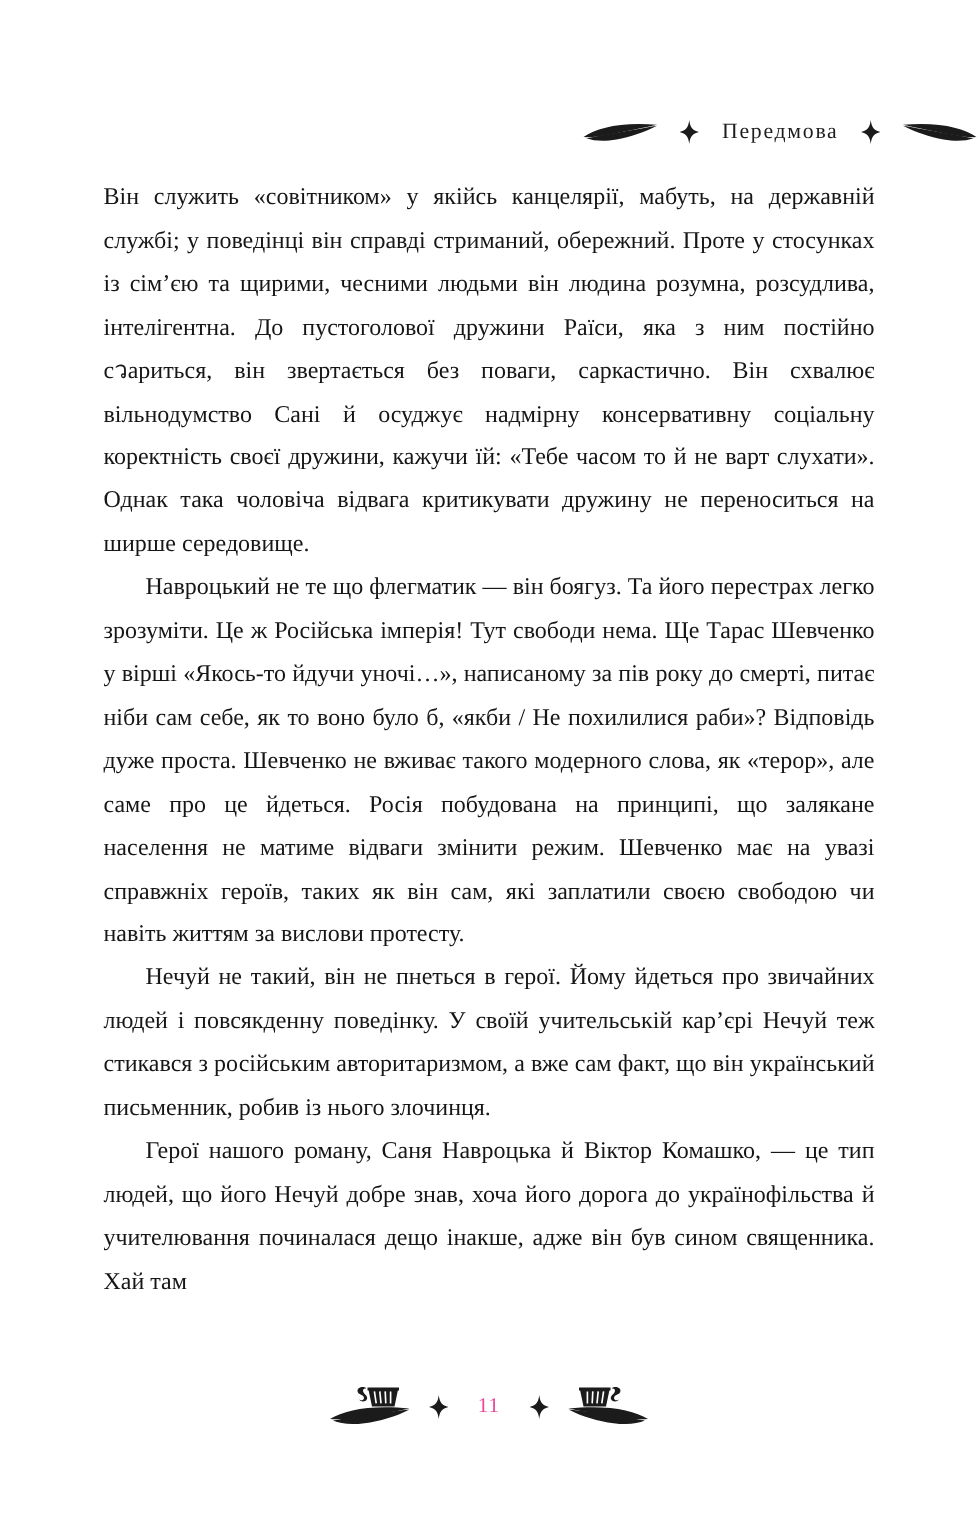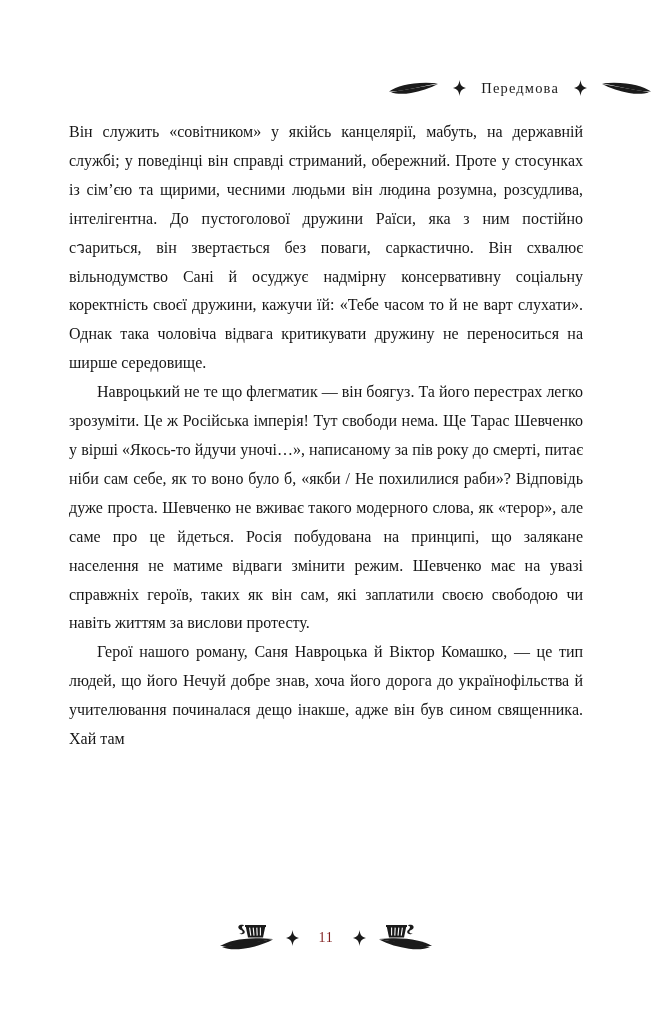--- a/index.html
+++ b/index.html
@@ -94,21 +94,21 @@
     height: 44px;
     display: flex;
     align-items: center;
     justify-content: center;
     gap: 16px;
   }
   .folio {
     font-family: "Liberation Serif", "DejaVu Serif", serif;
     font-size: 14px;
     letter-spacing: 0.8px;
-    color: #7f1d1d;
+    color: #ec4899;
     line-height: 1;
     min-width: 22px;
     text-align: center;
   }
   .cup-orn {
     display: block;
   }
   .cup-orn.flip {
     transform: scaleX(-1);
   }
@@ -151,20 +151,21 @@
         <path d="M1 11.4 C 10 5.2, 26 1.2, 50 3.2 C 40 5.4, 30 7.4, 22 9.0 C 14 10.6, 7 11.6, 1 11.4 Z" fill="#1b1b1b"></path>
         <path d="M3 12.2 C 13 10.4, 26 8.0, 50 3.9 C 42 8.2, 32 11.4, 23 13.0 C 15 14.4, 8 14.1, 3 12.2 Z" fill="#1b1b1b"></path>
       </svg>
     </span>
 
   </div>
 
   <div class="text-column">
     <p class="first">Він служить «совітником» у якійсь канцелярії, мабуть, на державній службі; у поведінці він справді стриманий, обережний. Проте у стосунках із сім’єю та щирими, чесними людьми він людина розумна, розсудлива, інтелігентна. До пустоголової дружини Раїси, яка з ним постійно сวариться, він звертається без поваги, саркастично. Він схвалює вільнодумство Сані й осуджує надмірну консервативну соціальну коректність своєї дружини, кажучи їй: «Тебе часом то й не варт слухати». Однак така чоловіча відвага критикувати дружину не переноситься на ширше середовище.</p>
     <p>Навроцький не те що флегматик — він боягуз. Та його перестрах легко зрозуміти. Це ж Російська імперія! Тут свободи нема. Ще Тарас Шевченко у вірші «Якось-то йдучи уночі…», написаному за пів року до смерті, питає ніби сам себе, як то воно було б, «якби / Не похилилися раби»? Відповідь дуже проста. Шевченко не вживає такого модерного слова, як «терор», але саме про це йдеться. Росія побудована на принципі, що залякане населення не матиме відваги змінити режим. Шевченко має на увазі справжніх героїв, таких як він сам, які заплатили своєю свободою чи навіть життям за вислови протесту.</p>
+    <p>Нечуй не такий, він не пнеться в герої. Йому йдеться про звичайних людей і повсякденну поведінку. У своїй учительській кар’єрі Нечуй теж стикався з російським авторитаризмом, а вже сам факт, що він український письменник, робив із нього злочинця.</p>
     <p>Герої нашого роману, Саня Навроцька й Віктор Комашко, — це тип людей, що його Нечуй добре знав, хоча його дорога до українофільства й учителювання починалася дещо інакше, адже він був сином священника. Хай там</p>
   </div>
 
   <div class="page-footer">
 
     <div class="footer-side">
       <span class="orn-wrap">
         <svg class="cup-orn" width="58" height="34" viewBox="0 0 58 34" aria-hidden="true">
 
           <path d="M24.5 4.0 C 21.0 3.0, 18.6 5.0, 19.6 7.2 C 20.4 9.0, 23.2 8.8, 23.6 10.6 C 24.0 12.4, 21.6 13.0, 20.4 12.0 C 21.4 13.6, 24.6 13.8, 25.6 11.8 C 26.6 9.8, 23.8 8.6, 23.2 7.0 C 22.6 5.4, 23.4 4.4, 25.2 4.7 Z" fill="#1b1b1b"></path>

